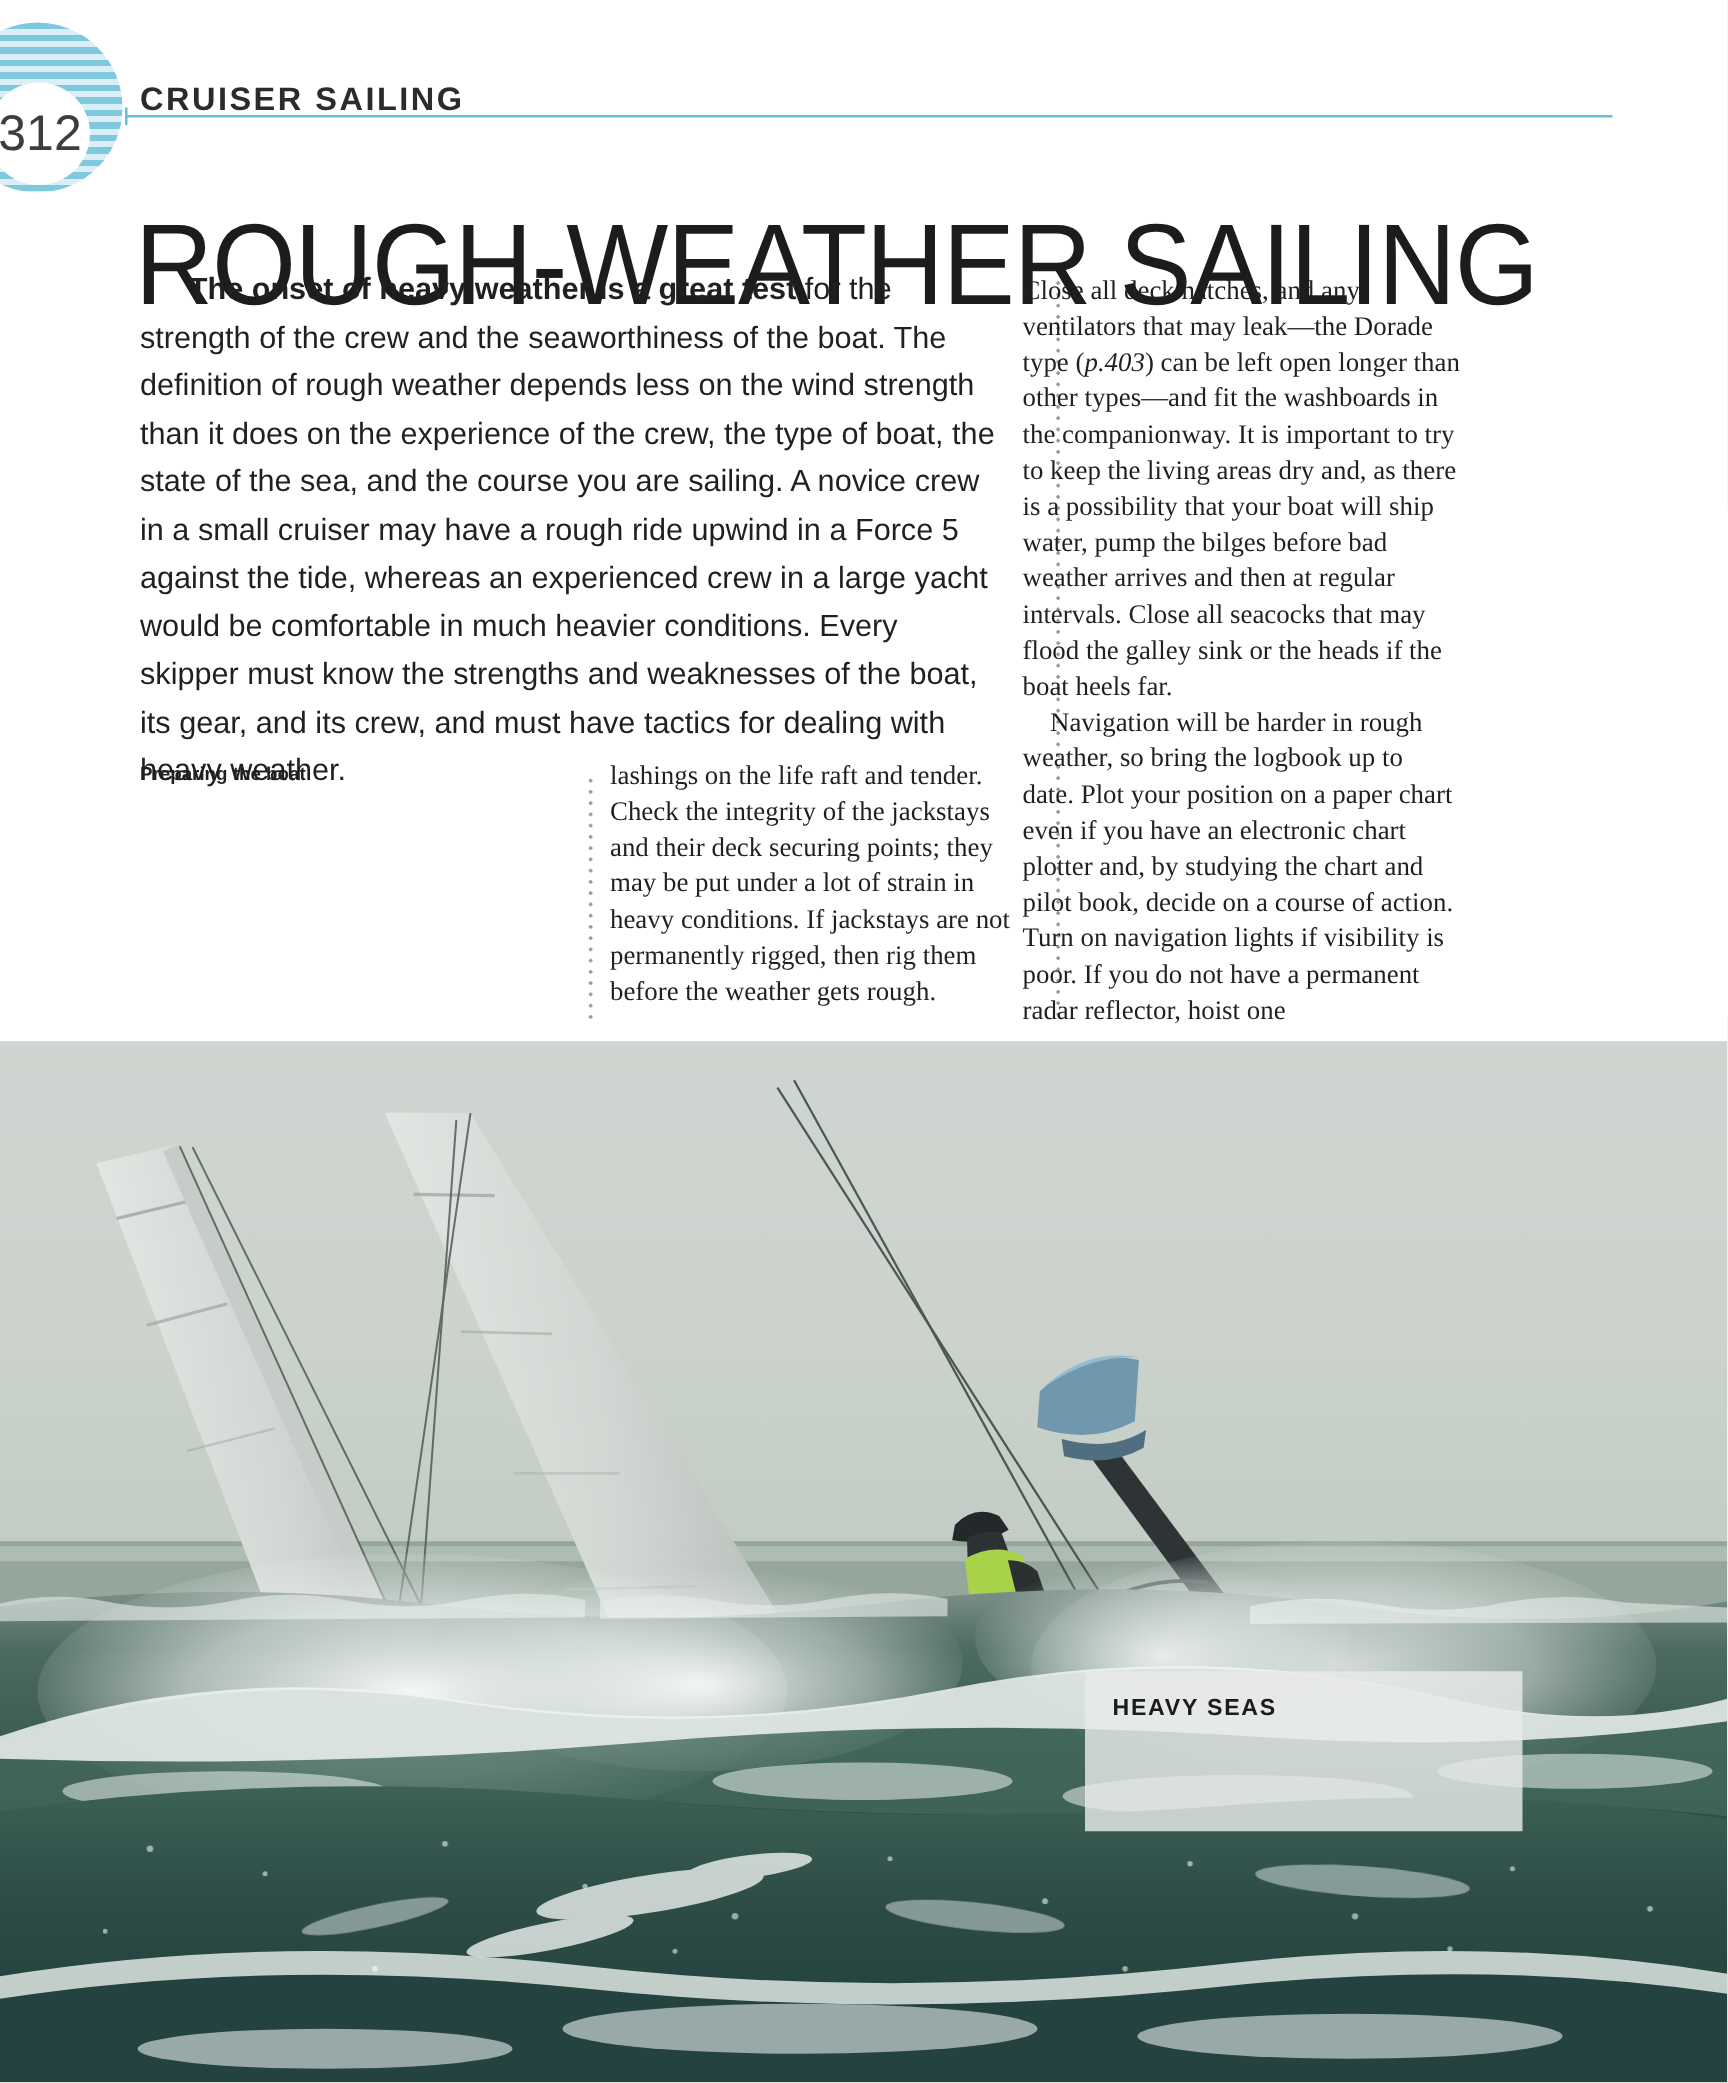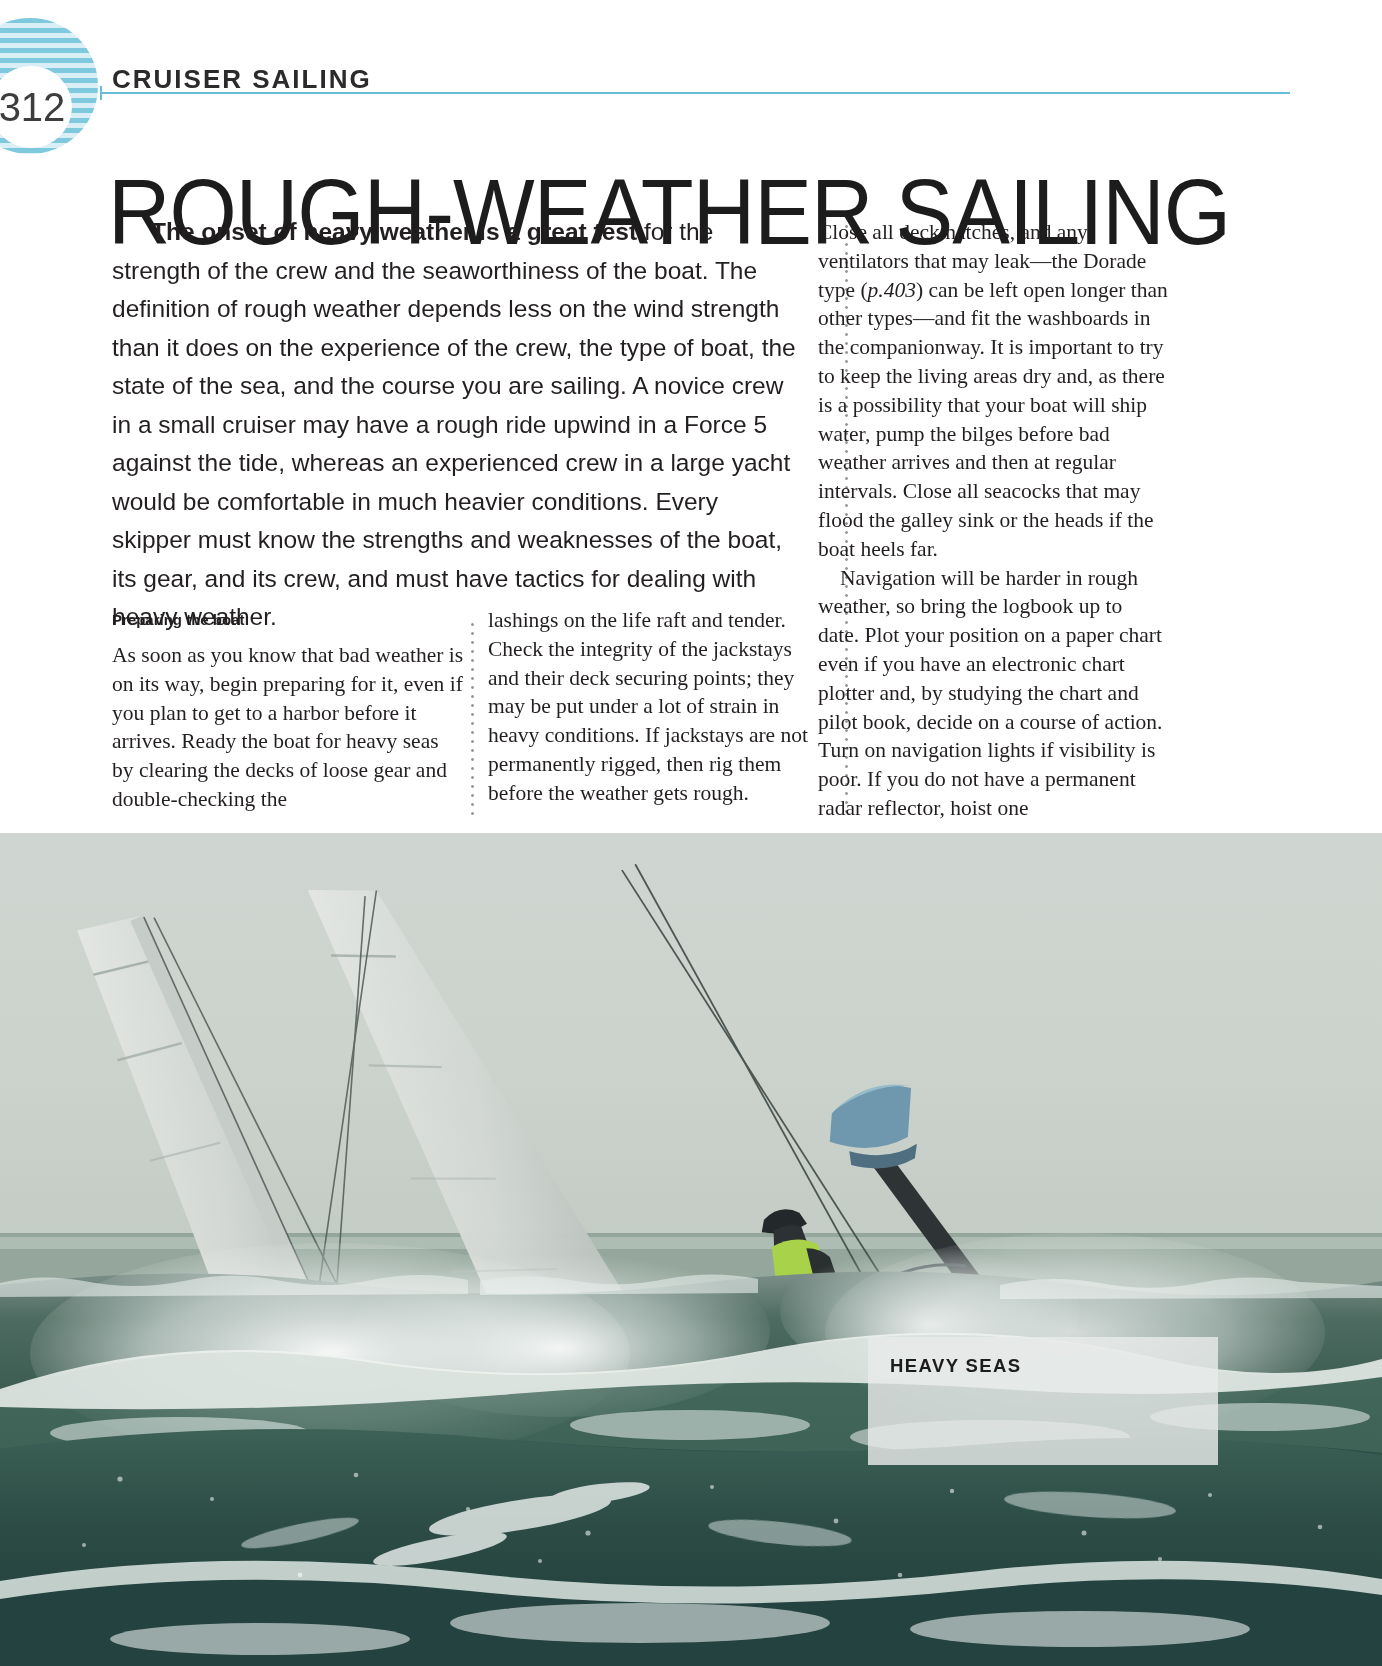--- a/index.html
+++ b/index.html
@@ -206,21 +206,20 @@
 
   <div id="intro">
     <span class="lead">The onset of heavy weather is a great test</span><span> for the strength of the crew and the seaworthiness of the boat. The definition of rough weather depends less on the wind strength than it does on the experience of the crew, the type of boat, the state of the sea, and the course you are sailing. A novice crew in a small cruiser may have a rough ride upwind in a Force 5 against the tide, whereas an experienced crew in a large yacht would be comfortable in much heavier conditions. Every skipper must know the strengths and weaknesses of the boat, its gear, and its crew, and must have tactics for dealing with heavy weather.</span>
   </div>
 
   <div class="dot-rule" id="dot-rule-a"></div>
   <div class="dot-rule" id="dot-rule-b"></div>
 
   <div class="col" id="col1">
     <h2 class="col-heading">Preparing the boat</h2>
-    <p>As soon as you know that bad weather is on its way, begin preparing for it, even if you plan to get to a harbor before it arrives. Ready the boat for heavy seas by clearing the decks of loose gear and double-checking the</p>
   </div>
 
   <div class="col" id="col2">
     <p>lashings on the life raft and tender. Check the integrity of the jackstays and their deck securing points; they may be put under a lot of strain in heavy conditions. If jackstays are not permanently rigged, then rig them before the weather gets rough.</p>
   </div>
 
   <div class="col" id="col3">
     <p><span>Close all deck hatches, and any ventilators that may leak—the Dorade type (</span><em>p.403</em><span>) can be left open longer than other types—and fit the washboards in the companionway. It is important to try to keep the living areas dry and, as there is a possibility that your boat will ship water, pump the bilges before bad weather arrives and then at regular intervals. Close all seacocks that may flood the galley sink or the heads if the boat heels far.</span></p>
     <p>Navigation will be harder in rough weather, so bring the logbook up to date. Plot your position on a paper chart even if you have an electronic chart plotter and, by studying the chart and pilot book, decide on a course of action. Turn on navigation lights if visibility is poor. If you do not have a permanent radar reflector, hoist one</p>
   </div>

